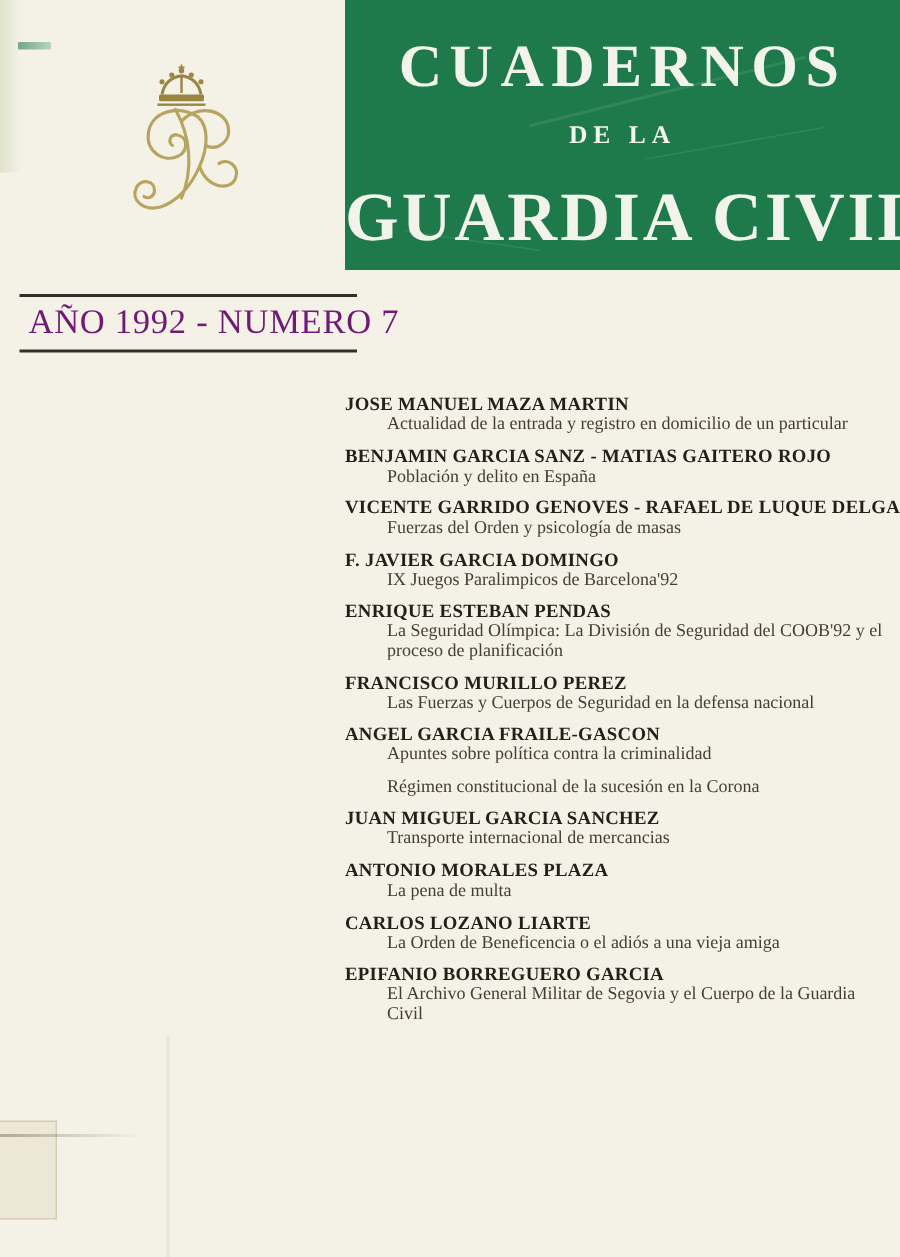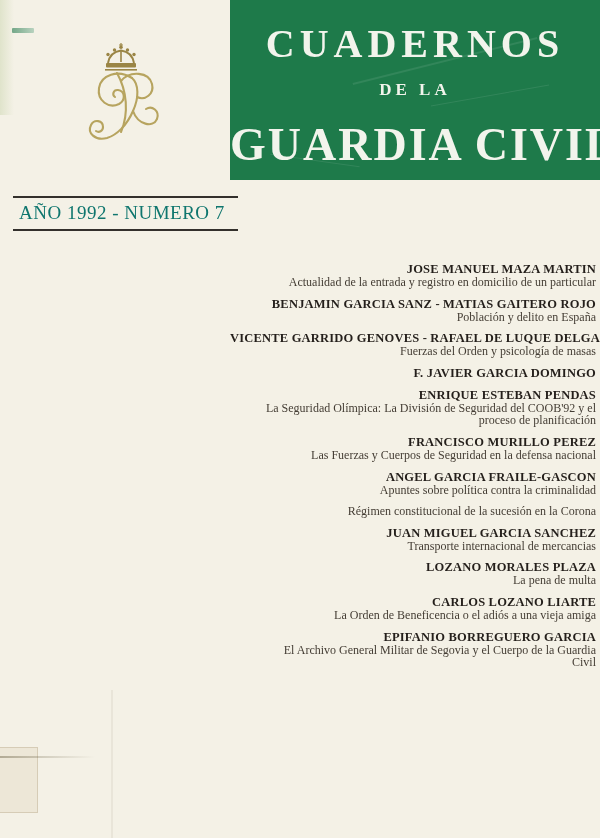--- a/index.html
+++ b/index.html
@@ -33,25 +33,25 @@
     font-size:46px; font-weight:bold; letter-spacing:2px; line-height:1;
     white-space:nowrap;
   }
   
   .emblem{position:absolute; left:68px; top:42px; width:112px; height:108px;}
   
   .issue-bar{
     position:absolute; left:13px; top:196px; width:219px;
     border-top:2px solid #33302c; border-bottom:2px solid #33302c;
     padding:4px 0 5px 6px;
-    font-size:19px; color:#0f766e; letter-spacing:.5px;
+    font-size:23px; color:#701a75; letter-spacing:.5px;
     white-space:nowrap;
   }
   
-  .toc{position:absolute; left:230px; top:263px; width:366px;text-align:right;}
+  .toc{position:absolute; left:230px; top:263px; width:366px;}
   .toc-entry{margin-bottom:9px;}
   .toc-authors{
     font-size:12.5px; font-weight:bold; line-height:13px;
     color:#241f1b; letter-spacing:.2px; white-space:nowrap;
   }
   .toc-title{
     font-size:12px; line-height:12.6px; color:#443d34;
     white-space:pre-line;
     margin-left:28px;
   }
@@ -137,20 +137,21 @@
     <div class="toc-title">Población y delito en España</div>
   </div>
 
   <div class="toc-entry">
     <div class="toc-authors">VICENTE GARRIDO GENOVES - RAFAEL DE LUQUE DELGADO</div>
     <div class="toc-title">Fuerzas del Orden y psicología de masas</div>
   </div>
 
   <div class="toc-entry">
     <div class="toc-authors">F. JAVIER GARCIA DOMINGO</div>
+    <div class="toc-title">IX Juegos Paralimpicos de Barcelona'92</div>
   </div>
 
   <div class="toc-entry">
     <div class="toc-authors">ENRIQUE ESTEBAN PENDAS</div>
     <div class="toc-title">La Seguridad Olímpica: La División de Seguridad del COOB'92 y el
 proceso de planificación</div>
   </div>
 
 
   <div class="toc-entry">
@@ -166,21 +167,21 @@
   <div class="toc-entry">
     <div class="toc-title">Régimen constitucional de la sucesión en la Corona</div>
   </div>
 
   <div class="toc-entry">
     <div class="toc-authors">JUAN MIGUEL GARCIA SANCHEZ</div>
     <div class="toc-title">Transporte internacional de mercancias</div>
   </div>
 
   <div class="toc-entry">
-    <div class="toc-authors">LOZANO MORALES PLAZA</div>
+    <div class="toc-authors">ANTONIO MORALES PLAZA</div>
     <div class="toc-title">La pena de multa</div>
   </div>
 
   <div class="toc-entry">
     <div class="toc-authors">CARLOS LOZANO LIARTE</div>
     <div class="toc-title">La Orden de Beneficencia o el adiós a una vieja amiga</div>
   </div>
 
   <div class="toc-entry">
     <div class="toc-authors">EPIFANIO BORREGUERO GARCIA</div>

